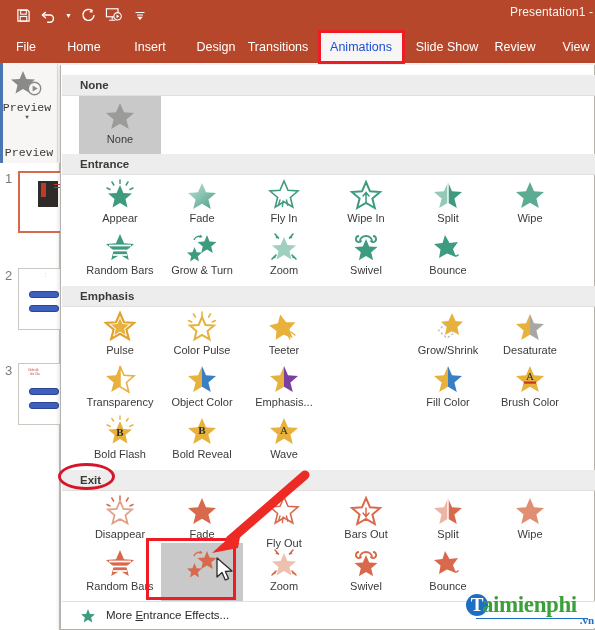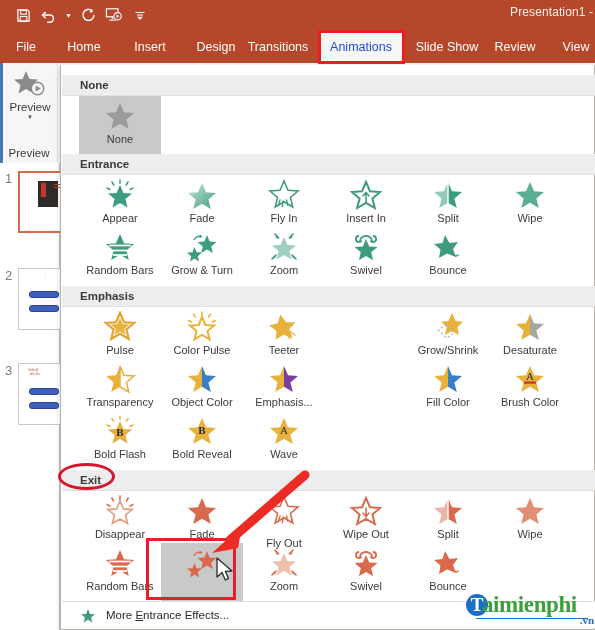--- a/index.html
+++ b/index.html
@@ -47,21 +47,21 @@
   }
 
   
   .ribbon{
     position:absolute;left:0;top:63px;width:595px;height:100px;
     background:#f7f6f4;border-bottom:1px solid #d6d3ce;
   }
   .previewgrp{
     position:absolute;left:0px;top:0px;width:58px;height:99px;
     border-right:1px solid #e2dfda;box-sizing:border-box;
-    display:flex;flex-direction:column;align-items:flex-end;
+    display:flex;flex-direction:column;align-items:flex-start;font-family:Liberation Mono, monospace;
   }
   .prev-btn{
     margin-top:5px;width:54px;display:flex;flex-direction:column;align-items:center;
     cursor:default;
   }
   .prev-ico{width:40px;height:32px;position:relative;}
   .prev-lbl{font-size:11.5px;color:#3a3a38;margin-top:1px;}
   .prev-caret{font-size:6px;color:#555;line-height:6px;margin-top:1px;}
   .grp-lbl{
     position:absolute;bottom:3px;left:0;width:58px;text-align:center;
@@ -318,21 +318,21 @@
       </div>
       <div class="clbl">Fly In</div>
     </div>
     <div class="cell" style="left:264px;top:110px;">
       <div class="star">
         <svg width="34" height="32" viewBox="0 0 34 32">
             <path d="M17 3 L21 12.3 L31 13 L23.4 19.5 L25.8 29 L17 23.8 L8.2 29 L10.6 19.5 L3 13 L13 12.3 Z" fill="none" stroke="#3d9b7f" stroke-width="2"></path>
             <path d="M17 23 v-9 M14 17 L17 13.5 L20 17" stroke="#3d9b7f" stroke-width="1.5" fill="none" stroke-linecap="round"></path>
           </svg>
       </div>
-      <div class="clbl">Insert In</div>
+      <div class="clbl">Wipe In</div>
     </div>
     <div class="cell" style="left:346px;top:110px;">
       <div class="star">
         <svg width="34" height="32" viewBox="0 0 34 32">
             <path d="M17 3 L21 12.3 L31 13 L23.4 19.5 L25.8 29 L17 23.8 Z" fill="#3d9b7f"></path>
             <path d="M17 3 L13 12.3 L3 13 L10.6 19.5 L8.2 29 L17 23.8 Z" fill="#3d9b7f" opacity=".55"></path>
             <path d="M17 3 v21" stroke="#ffffff" stroke-width="1.4"></path>
           </svg>
       </div>
       <div class="clbl">Split</div>
@@ -601,21 +601,21 @@
       </div>
       <div class="clbl">Fly Out</div>
     </div>
     <div class="cell" style="left:264px;top:426px;">
       <div class="star">
         <svg width="34" height="32" viewBox="0 0 34 32">
             <path d="M17 3 L21 12.3 L31 13 L23.4 19.5 L25.8 29 L17 23.8 L8.2 29 L10.6 19.5 L3 13 L13 12.3 Z" fill="none" stroke="#d9694c" stroke-width="2"></path>
             <path d="M17 13 v9 M14 18 L17 21.5 L20 18" stroke="#d9694c" stroke-width="1.5" fill="none" stroke-linecap="round"></path>
           </svg>
       </div>
-      <div class="clbl">Wipe Out</div>
+      <div class="clbl">Bars Out</div>
     </div>
     <div class="cell" style="left:346px;top:426px;">
       <div class="star">
         <svg width="34" height="32" viewBox="0 0 34 32">
             <path d="M17 3 L21 12.3 L31 13 L23.4 19.5 L25.8 29 L17 23.8 Z" fill="#d9694c"></path>
             <path d="M17 3 L13 12.3 L3 13 L10.6 19.5 L8.2 29 L17 23.8 Z" fill="#d9694c" opacity=".5"></path>
             <path d="M17 3 v21" stroke="#ffffff" stroke-width="1.4"></path>
           </svg>
       </div>
       <div class="clbl">Split</div>

